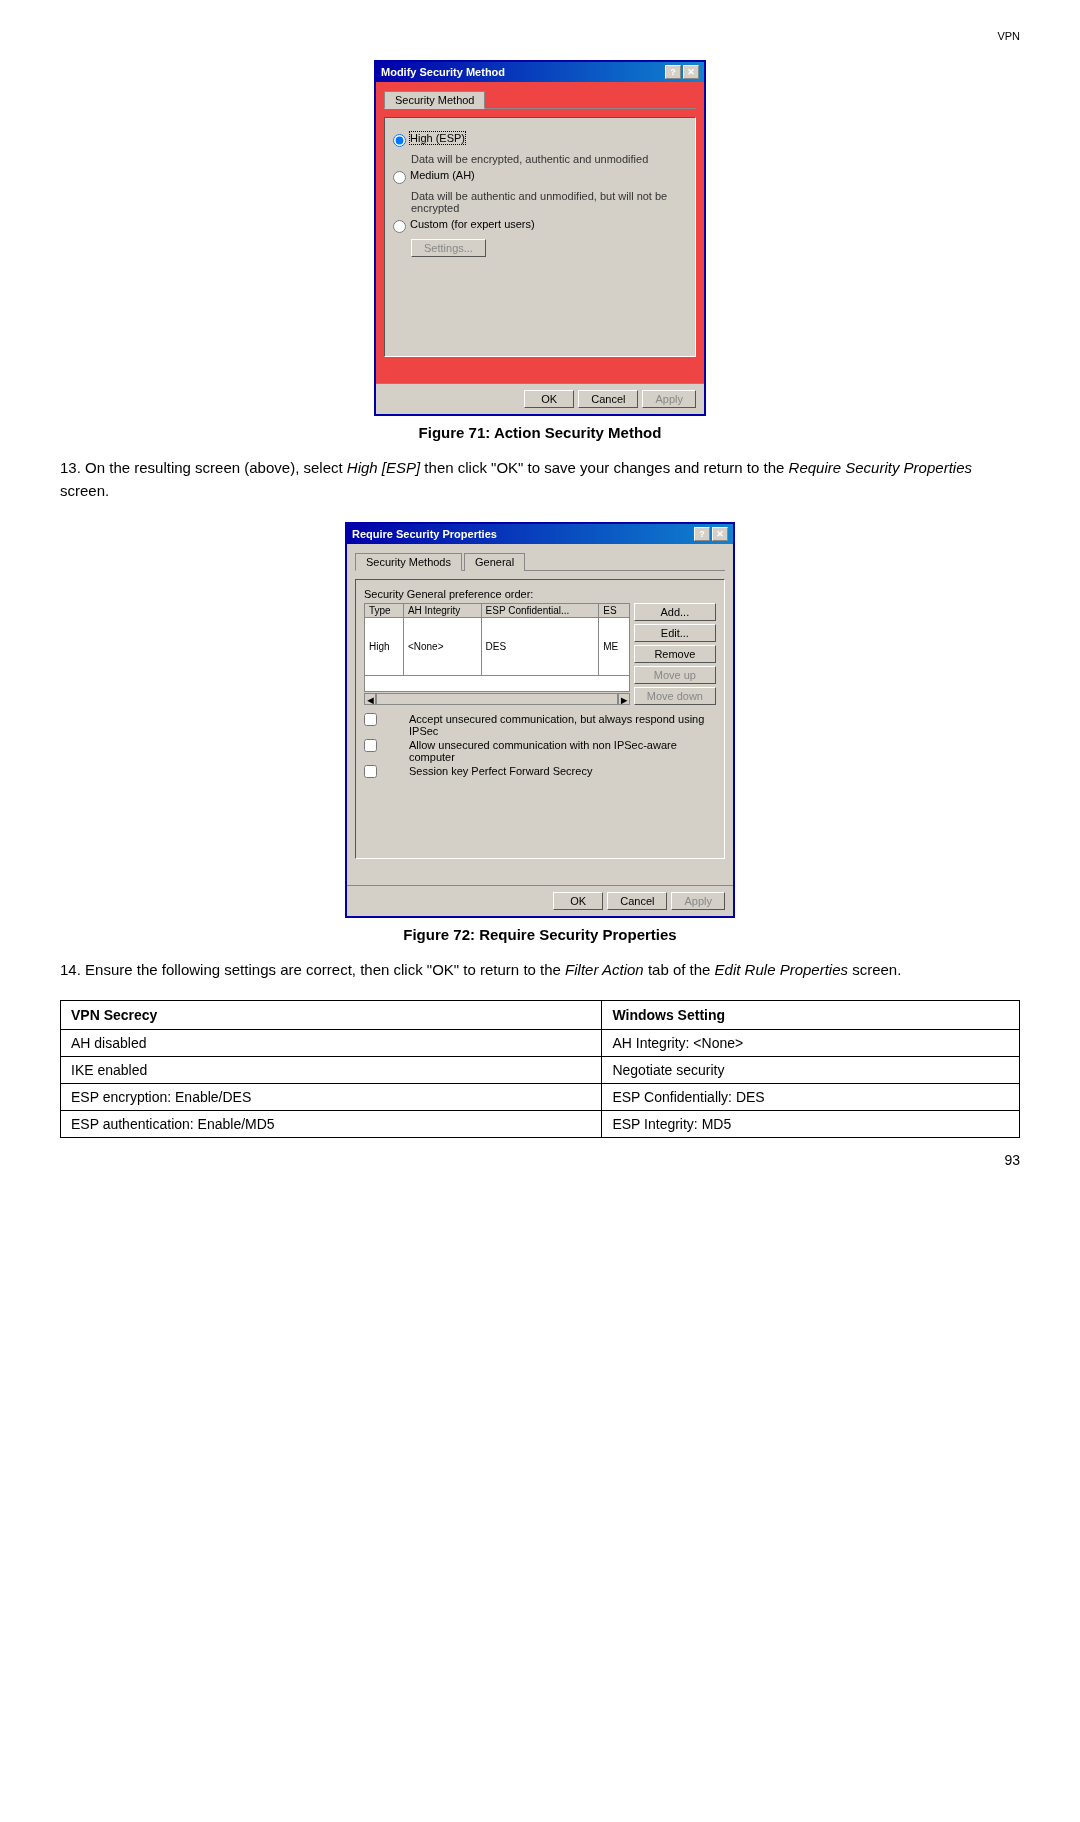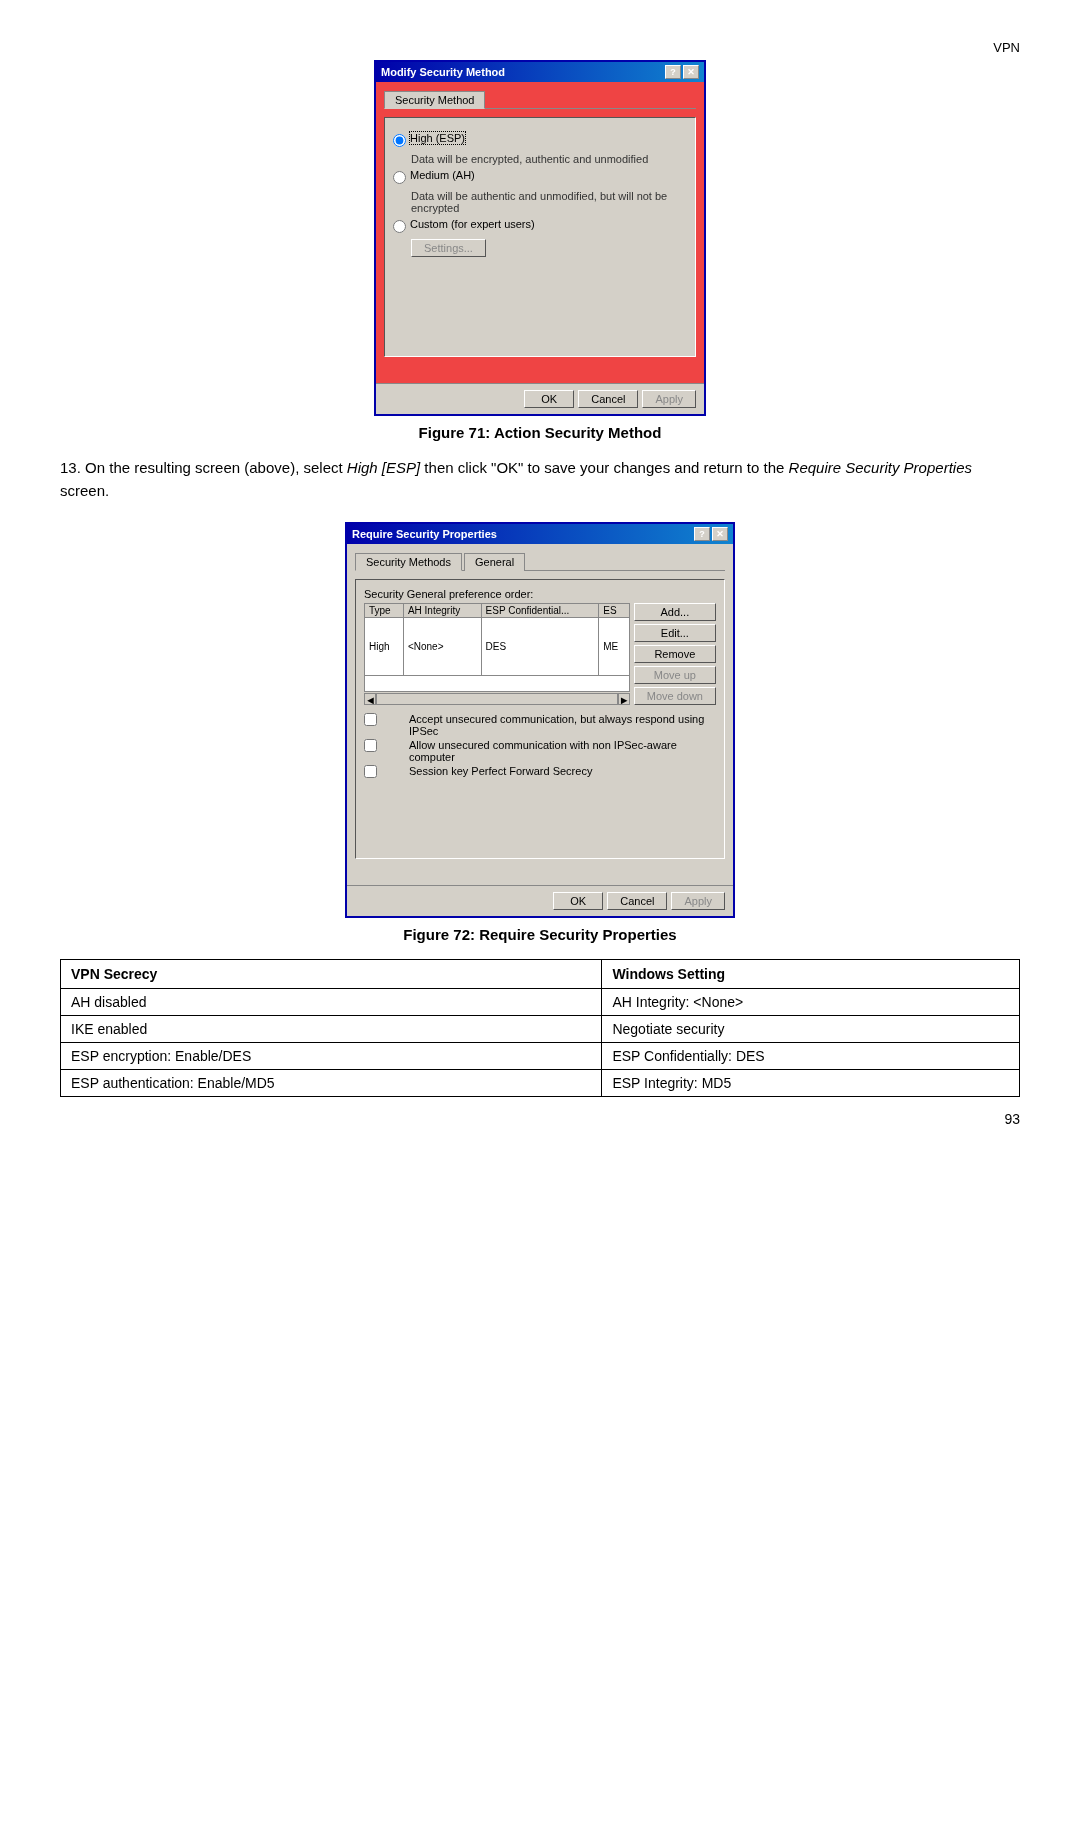--- a/index.html
+++ b/index.html
@@ -14,23 +14,23 @@
     }
 
     .page-container {
       width: 100%;
       padding: 40px 60px 60px 60px;
       position: relative;
     }
 
     .vpn-label {
       position: absolute;
-      top: 40px;
+      top: 30px;
       right: 60px;
-      font-size: 13px;
+      font-size: 11px;
       font-family: Arial, sans-serif;
     }
 
     
     .dialog-wrapper {
       display: flex;
       flex-direction: column;
       align-items: center;
       margin: 20px 0 8px 0;
     }
@@ -439,20 +439,24 @@
       <div class="dialog-footer">
         <button class="win-button">OK</button>
         <button class="win-button">Cancel</button>
         <button class="win-button disabled">Apply</button>
       </div>
     </div>
   </div>
 
   <div class="figure-caption">Figure 72: Require Security Properties</div>
 
+  <p class="body-text">
+    <span>14.</span>
+    <span>Ensure the following settings are correct, then click "OK" to return to the </span><em>Filter Action</em><span> tab of the </span><em>Edit Rule Properties</em><span> screen.</span>
+  </p>
 
   <table class="data-table">
     <thead>
       <tr>
         <th>VPN Secrecy</th>
         <th>Windows Setting</th>
       </tr>
     </thead>
     <tbody id="settings-table-body">
     <tr>

